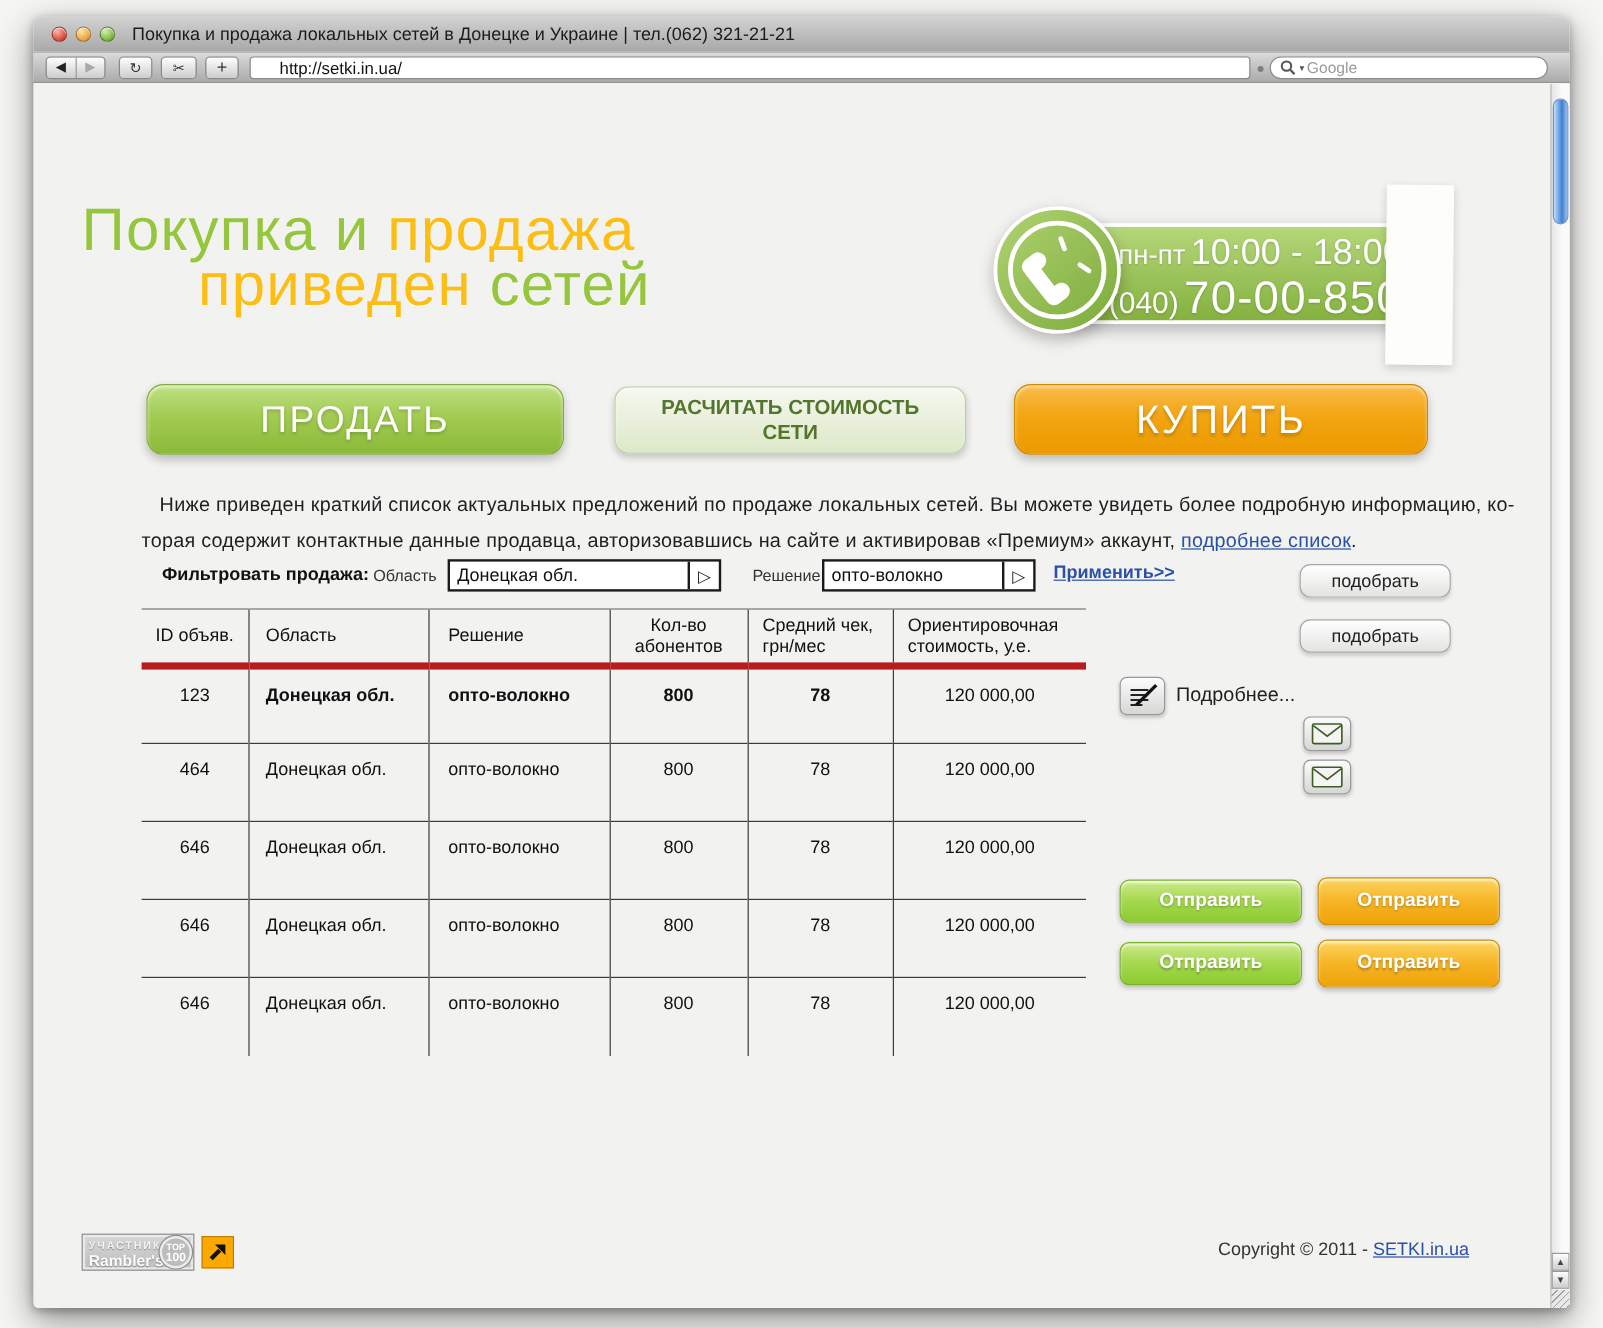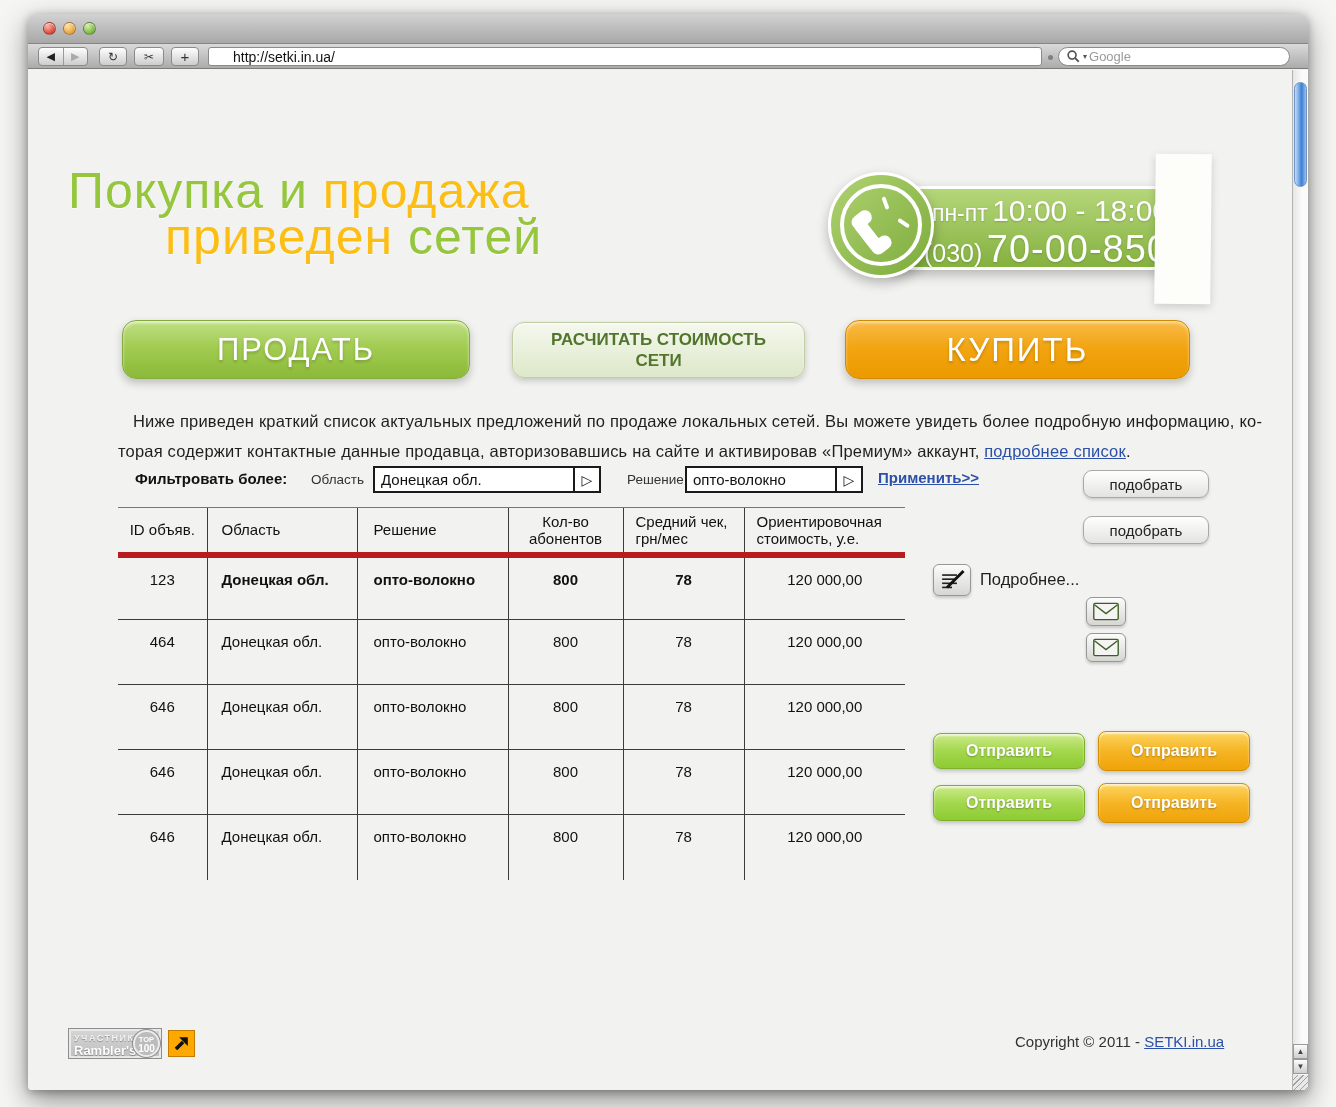--- a/index.html
+++ b/index.html
@@ -200,20 +200,21 @@
 <body>
 
 <div class="window">
 
   <div class="titlebar">
     <div class="lights">
       <div class="light red"></div>
       <div class="light amber"></div>
       <div class="light green"></div>
     </div>
+    <div class="win-title">Покупка и продажа локальных сетей в Донецке и Украине | тел.(062) 321-21-21</div>
   </div>
 
   <div class="toolbar">
     <div class="tbtn navgroup">
       <div class="half back">◀</div>
       <div class="half fwd">▶</div>
     </div>
     <div class="tbtn btn-reload">↻</div>
     <div class="tbtn btn-clip">✂</div>
     <div class="tbtn btn-add">+</div>
@@ -245,21 +246,21 @@
     </div>
 
     <div class="phone-badge">
       <div class="badge-bar">
         <div class="badge-text">
           <div>
             <span class="bt-hours-label">пн-пт</span>
             <span class="bt-hours">10:00 - 18:00</span>
           </div>
           <div>
-            <span class="bt-prefix">(030)</span>
+            <span class="bt-prefix">(040)</span>
             <span class="bt-number">70-00-850</span>
           </div>
         </div>
       </div>
       <div class="badge-circle">
         <div class="badge-ring"></div>
         <div class="handset">
           <div class="h-bridge"></div>
             <div class="h-ear"></div>
             <div class="h-mouth"></div>
@@ -277,21 +278,21 @@
         <div>СЕТИ</div>
       </div>
     </div>
     <div class="bigbtn btn-buy">КУПИТЬ</div>
 
     <div class="intro">
       <div class="indent">Ниже приведен краткий список актуальных предложений по продаже локальных сетей. Вы можете увидеть более подробную информацию, ко-</div>
       <div><span>торая содержит контактные данные продавца, авторизовавшись на сайте и активировав «Премиум» аккаунт, </span><span class="link">подробнее список</span><span>.</span></div>
     </div>
 
-    <div class="filter-label">Фильтровать более:</div>
+    <div class="filter-label">Фильтровать продажа:</div>
     <div class="small-label lbl-region">Область</div>
     <div class="select sel-region">
       <div class="val">Донецкая обл.</div>
       <div class="arrow">▷</div>
     </div>
     <div class="small-label lbl-solution">Решение</div>
     <div class="select sel-solution">
       <div class="val">опто-волокно</div>
       <div class="arrow">▷</div>
     </div>

